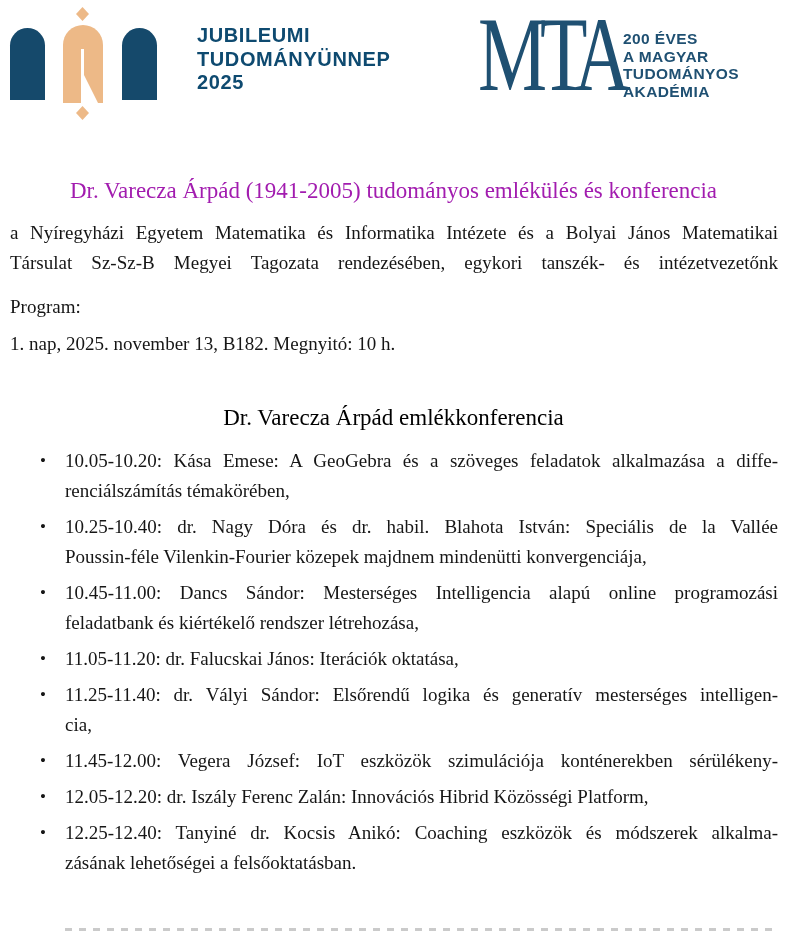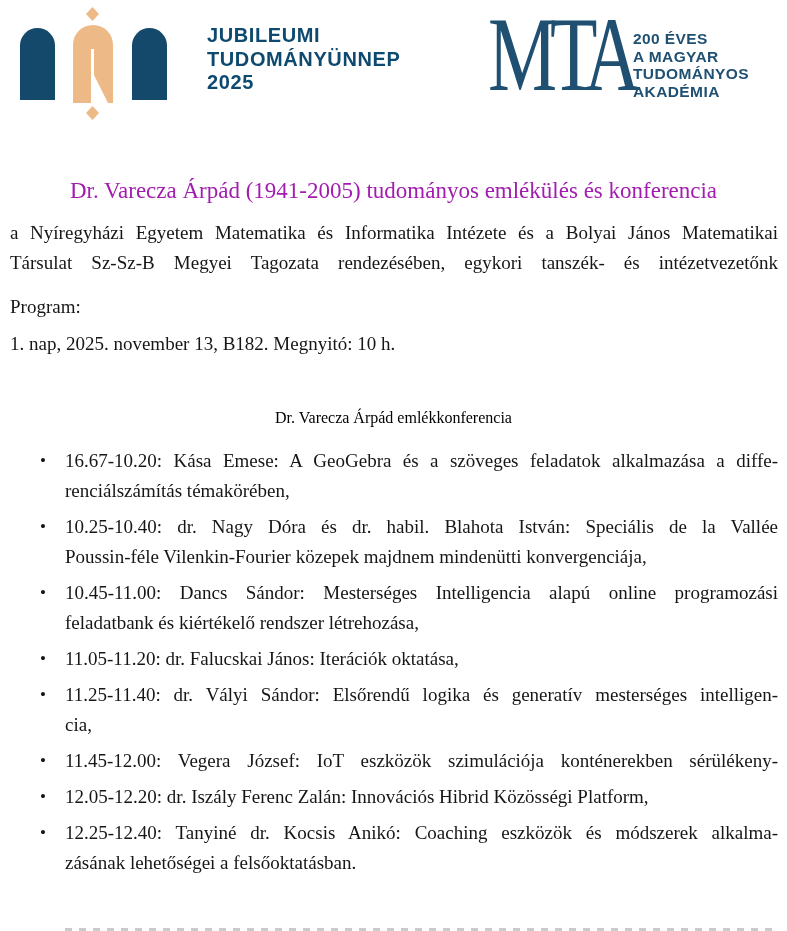--- a/index.html
+++ b/index.html
@@ -5,21 +5,21 @@
   html,body { margin:0; padding:0; background:#ffffff; }
   body {
     width:787px; height:931px; overflow:hidden;
     font-family:"Liberation Serif", serif;
     color:#161616;
     -webkit-font-smoothing:antialiased;
   }
   .page { position:relative; width:787px; height:931px; background:#fff; }
 
   
-  header { position:relative; height:130px;margin-left:10px; }
+  header { position:relative; height:130px; }
 
   .mark { position:absolute; left:0; top:0; width:175px; height:128px; }
   .arch { position:absolute; background:#15496B; }
   .arch.l { left:10px;  top:28px; width:35px; height:72px; border-radius:18px 18px 0 0; }
   .arch.r { left:122px; top:28px; width:35px; height:72px; border-radius:18px 18px 0 0; }
   .arch.m { left:63px;  top:25px; width:40px; height:78px; border-radius:20px 20px 0 0; background:#EDB987; }
   .door   { position:absolute; left:18px; top:24px; width:3px; height:54px; background:#fff; }
   .door-wedge { position:absolute; left:21px; top:50px; width:14px; height:28px; background:#fff;
                 clip-path:polygon(0 0, 100% 100%, 0 100%); }
   .diamond { position:absolute; background:#EDB987; clip-path:polygon(50% 0,100% 50%,50% 100%,0 50%); }
@@ -54,21 +54,21 @@
   }
   .intro { margin:12px 9px 0 10px; font-size:19px; line-height:30px; }
   .tline { text-align:left; }
   .tline.just { text-align:justify; text-align-last:justify; }
 
   .program { margin:14px 9px 0 10px; font-size:19px; line-height:30px; }
   .day1    { margin:7px 9px 0 10px;  font-size:19px; line-height:30px; }
 
   h2 {
     margin:44px 10px 0; text-align:center;
-    font-size:16px; font-weight:400; line-height:30px; color:#000;
+    font-size:23px; font-weight:400; line-height:30px; color:#000;
   }
 
   ul.agenda { list-style:none; margin:13px 0 0; padding:0; }
   ul.agenda li {
     position:relative; margin:0 9px 6px 65px;
     font-size:19px; line-height:30px;
   }
   ul.agenda .bullet {
     position:absolute; left:-25px; top:0;
     font-size:17px; line-height:30px; color:#161616;
@@ -123,21 +123,21 @@
 
   <div class="program">Program:</div>
 
   <div class="day1">1. nap, 2025. november 13, B182. Megnyitó: 10 h.</div>
 
   <h2>Dr. Varecza Árpád emlékkonferencia</h2>
 
   <ul class="agenda">
       <li>
         <span class="bullet">•</span>
-        <div class="tline just">16.67-10.20: Kása Emese: A GeoGebra és a szöveges feladatok alkalmazása a diffe-</div>
+        <div class="tline just">10.05-10.20: Kása Emese: A GeoGebra és a szöveges feladatok alkalmazása a diffe-</div>
         <div class="tline">renciálszámítás témakörében,</div>
       </li>
       <li>
         <span class="bullet">•</span>
         <div class="tline just">10.25-10.40: dr. Nagy Dóra és dr. habil. Blahota István: Speciális de la Vallée</div>
         <div class="tline">Poussin-féle Vilenkin-Fourier közepek majdnem mindenütti konvergenciája,</div>
       </li>
       <li>
         <span class="bullet">•</span>
         <div class="tline just">10.45-11.00: Dancs Sándor: Mesterséges Intelligencia alapú online programozási</div>

